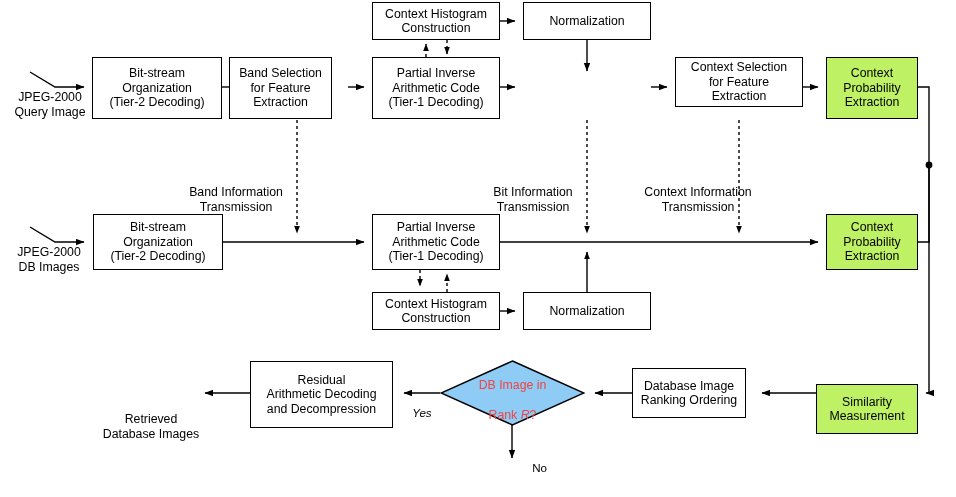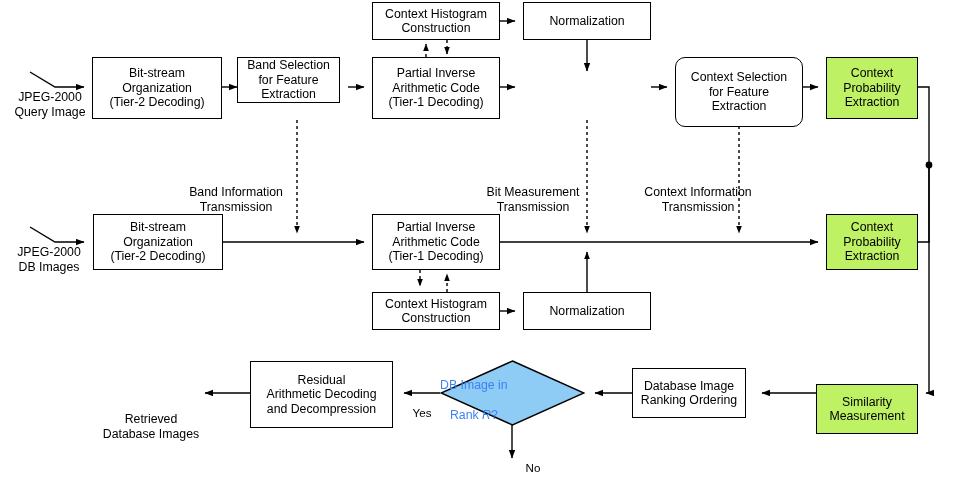--- a/index.html
+++ b/index.html
@@ -57,25 +57,25 @@
     position: absolute;
   }
   .diamond-text {
     position: absolute;
     left: 0;
     top: 0;
     width: 100%;
     height: 100%;
     display: flex;
     align-items: center;
-    justify-content: flex-start;
+    justify-content: center;
     text-align: center;
     font-size: 12.3px;
     line-height: 1.2;
-    color: #3b82f6;
+    color: #ef4444;
     white-space: pre-line;
   }
   .ital { font-style: italic; }
 </style>
 </head>
 <body>
 
 <div id="canvas">
 
   <svg class="wires" viewBox="0 0 956 497">
@@ -139,39 +139,39 @@
 Query Image</div>
   <div class="label" style="left:6px; top:209px; width:86px;">JPEG-2000
 DB Images</div>
   <div class="label" style="left:95px; top:376px; width:112px;">Retrieved
 Database Images</div>
   <div class="label" style="left:448px; top:462px; width:130px;">Database Image
 Drop Out</div>
 
   <div class="label" style="left:178px; top:149px; width:116px;">Band Information
 Transmission</div>
-  <div class="label" style="left:481px; top:149px; width:104px;">Bit Measurement
+  <div class="label" style="left:481px; top:149px; width:104px;">Bit Information
 Transmission</div>
   <div class="label" style="left:630px; top:149px; width:136px;">Context Information
 Transmission</div>
 
   <div class="node" style="left:372px; top:2px; width:128px; height:38px;">Context Histogram
 Construction</div>
   <div class="node" style="left:523px; top:2px; width:128px; height:38px;">Normalization</div>
 
   <div class="node" style="left:92px; top:57px; width:130px; height:62px;">Bit-stream
 Organization
 (Tier-2 Decoding)</div>
-  <div class="node" style="left:237px; top:57px; width:103px; height:46px;">Band Selection
+  <div class="node" style="left:229px; top:57px; width:103px; height:62px;">Band Selection
 for Feature
 Extraction</div>
   <div class="node" style="left:372px; top:57px; width:128px; height:62px;">Partial Inverse
 Arithmetic Code
 (Tier-1 Decoding)</div>
-  <div class="node" style="left:675px; top:57px; width:128px; height:70px;border-radius:10px;">Context Selection
+  <div class="node" style="left:675px; top:57px; width:128px; height:50px;">Context Selection
 for Feature
 Extraction</div>
   <div class="node blue" style="left:826px; top:57px; width:92px; height:62px;">Context
 Probability
 Extraction</div>
 
   <div class="node" style="left:93px; top:214px; width:130px; height:56px;">Bit-stream
 Organization
 (Tier-2 Decoding)</div>
   <div class="node" style="left:372px; top:214px; width:128px; height:56px;">Partial Inverse
@@ -198,16 +198,16 @@
       <polygon points="72.5,1 144,33 72.5,65 1,33" fill="#8ECBF5" stroke="#000" stroke-width="1.4"></polygon>
     </svg>
     <div class="diamond-text">
       <span>
         <span>DB Image in</span><br>
         <span>Rank </span><span class="ital">R</span><span>?</span>
       </span>
     </div>
   </div>
 
-  <div class="label small" style="left:405px; top:370px; width:34px;">Yes</div>
-  <div class="label small" style="left:519px; top:425px; width:28px; text-align:center;">No</div>
+  <div class="label small" style="left:405px; top:370px; width:34px;font-style:italic;">Yes</div>
+  <div class="label small" style="left:519px; top:425px; width:28px; text-align:right;">No</div>
 
 </div>
 
 </body></html>

